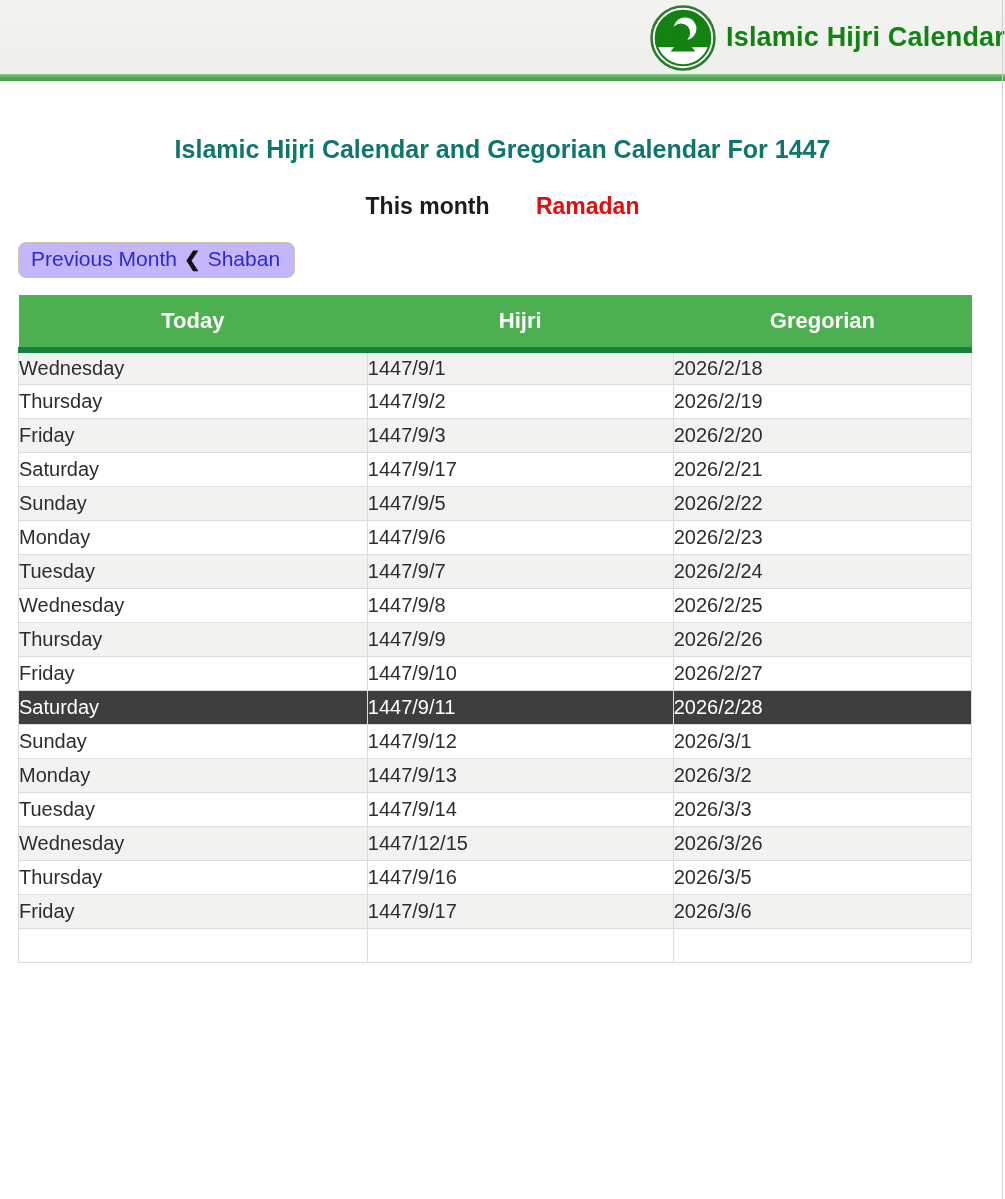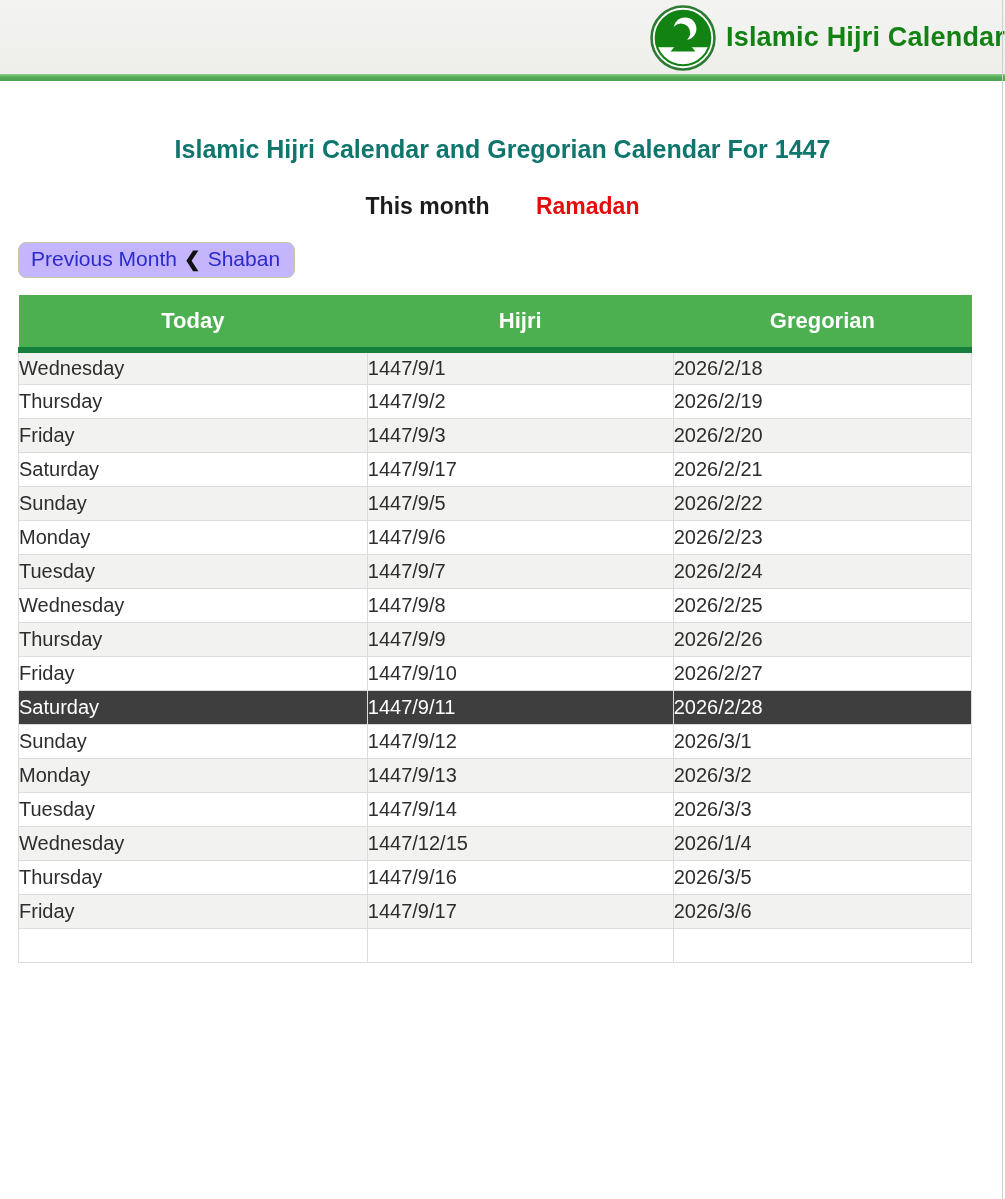--- a/index.html
+++ b/index.html
@@ -210,21 +210,21 @@
           <td>2026/3/2</td>
         </tr>
         <tr>
           <td>Tuesday</td>
           <td>1447/9/14</td>
           <td>2026/3/3</td>
         </tr>
         <tr>
           <td>Wednesday</td>
           <td>1447/12/15</td>
-          <td>2026/1/4</td>
+          <td>2026/3/26</td>
         </tr>
         <tr>
           <td>Thursday</td>
           <td>1447/9/16</td>
           <td>2026/3/5</td>
         </tr>
         <tr>
           <td>Friday</td>
           <td>1447/9/17</td>
           <td>2026/3/6</td>

